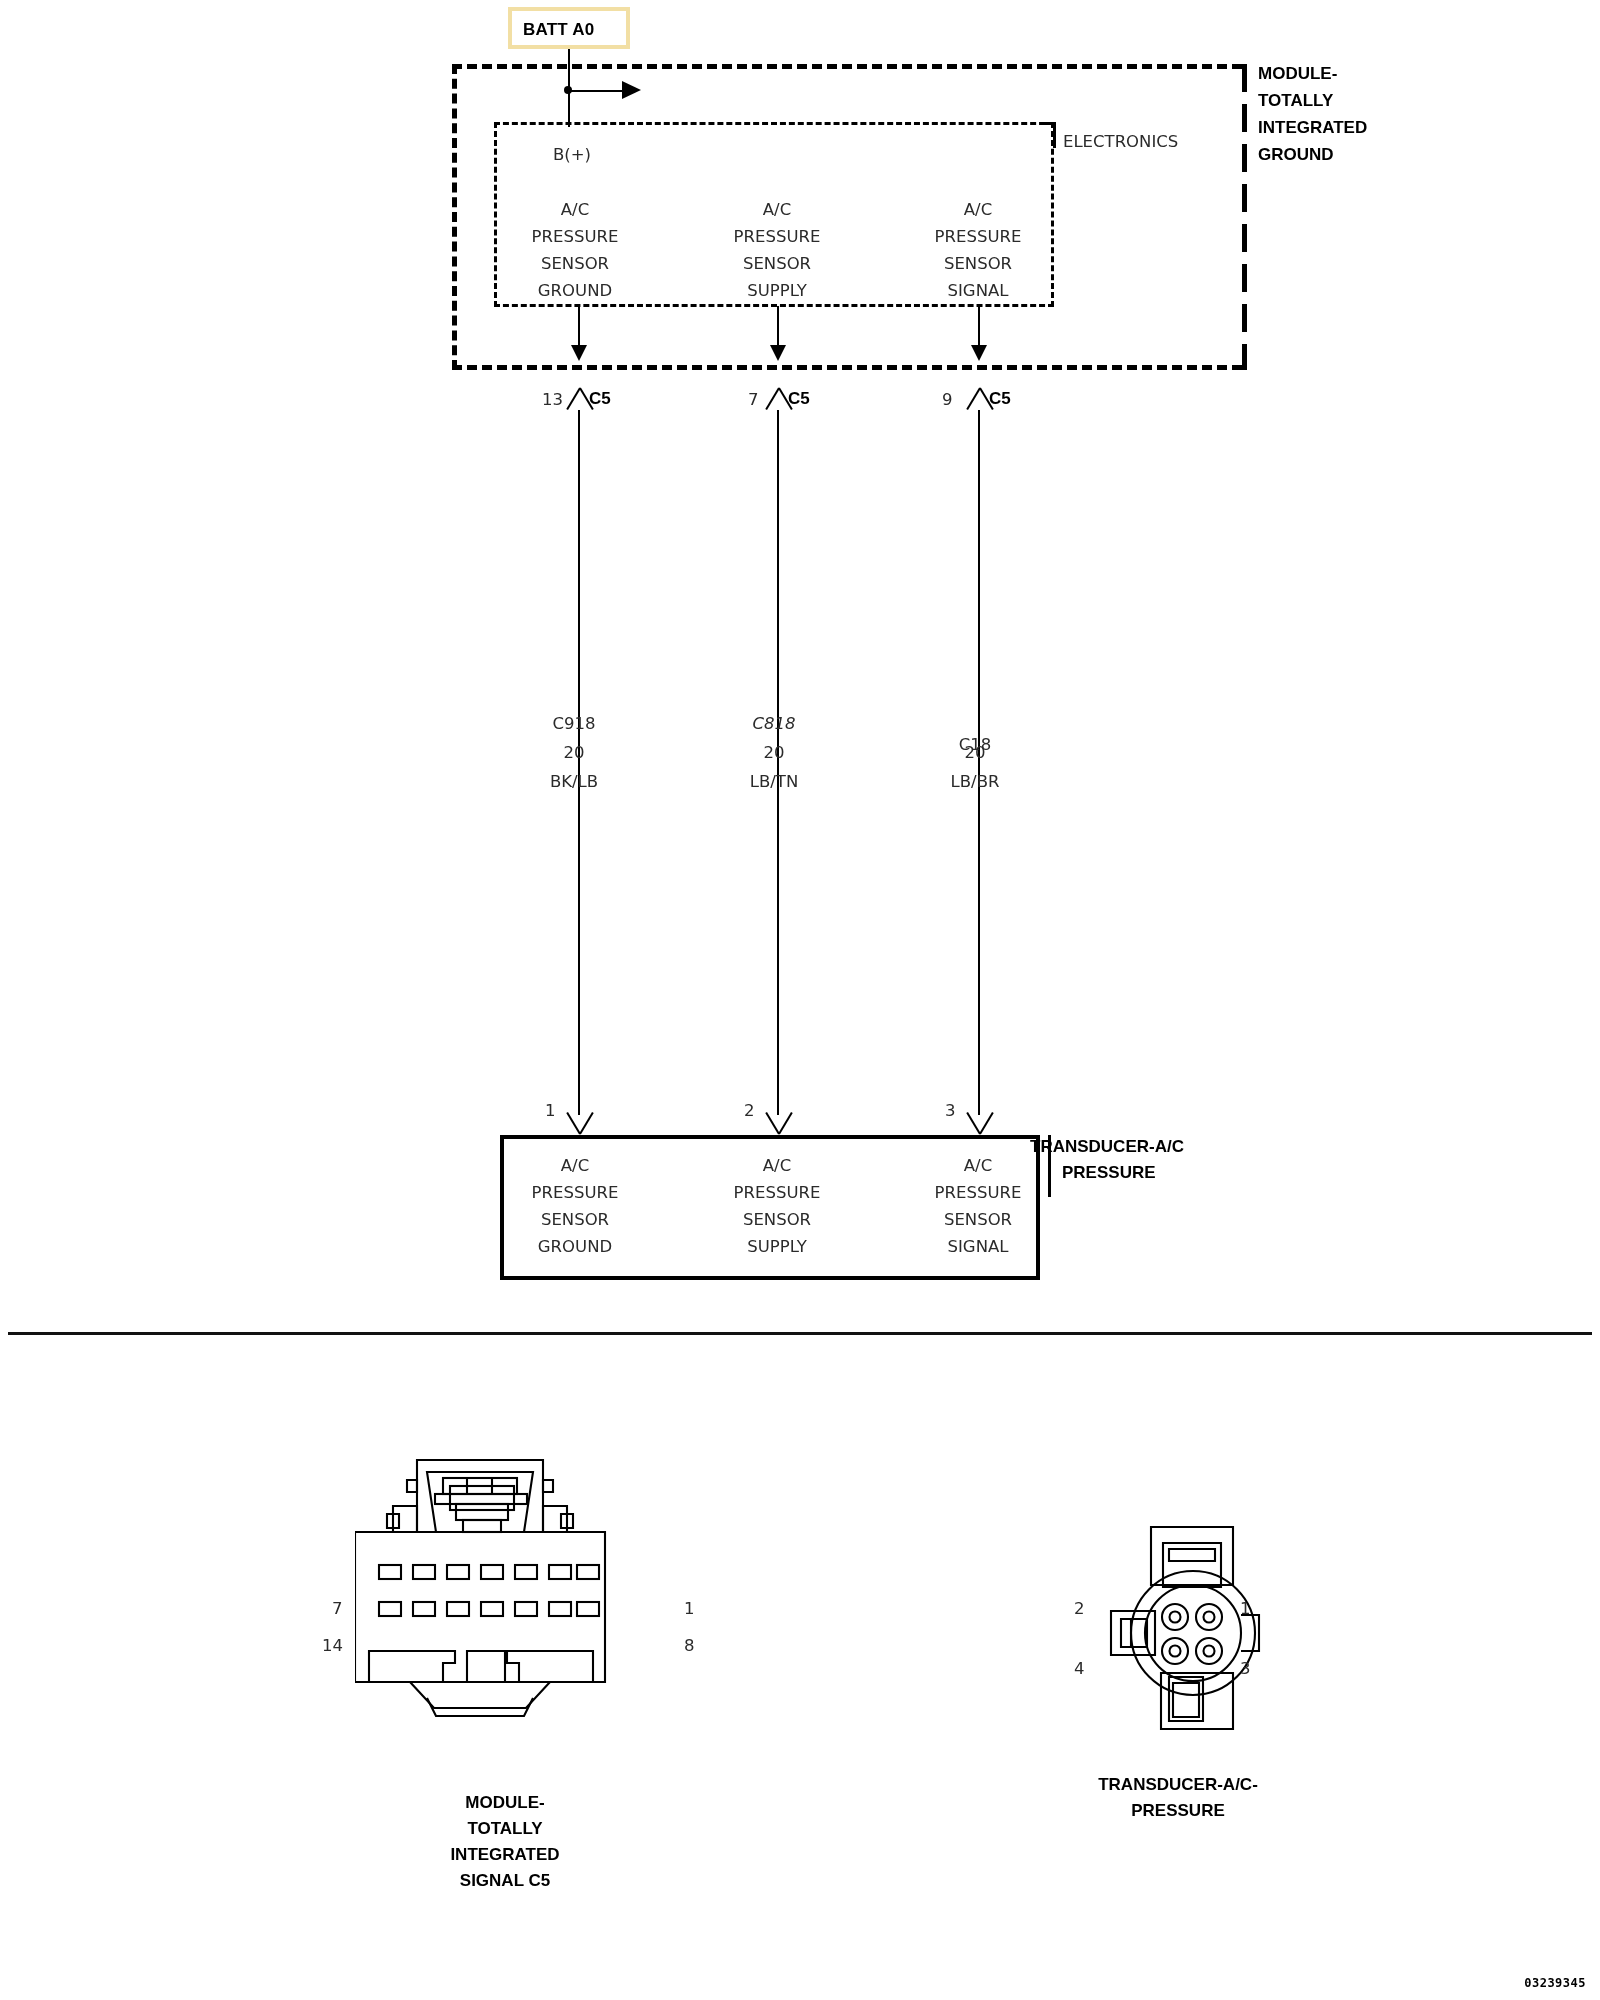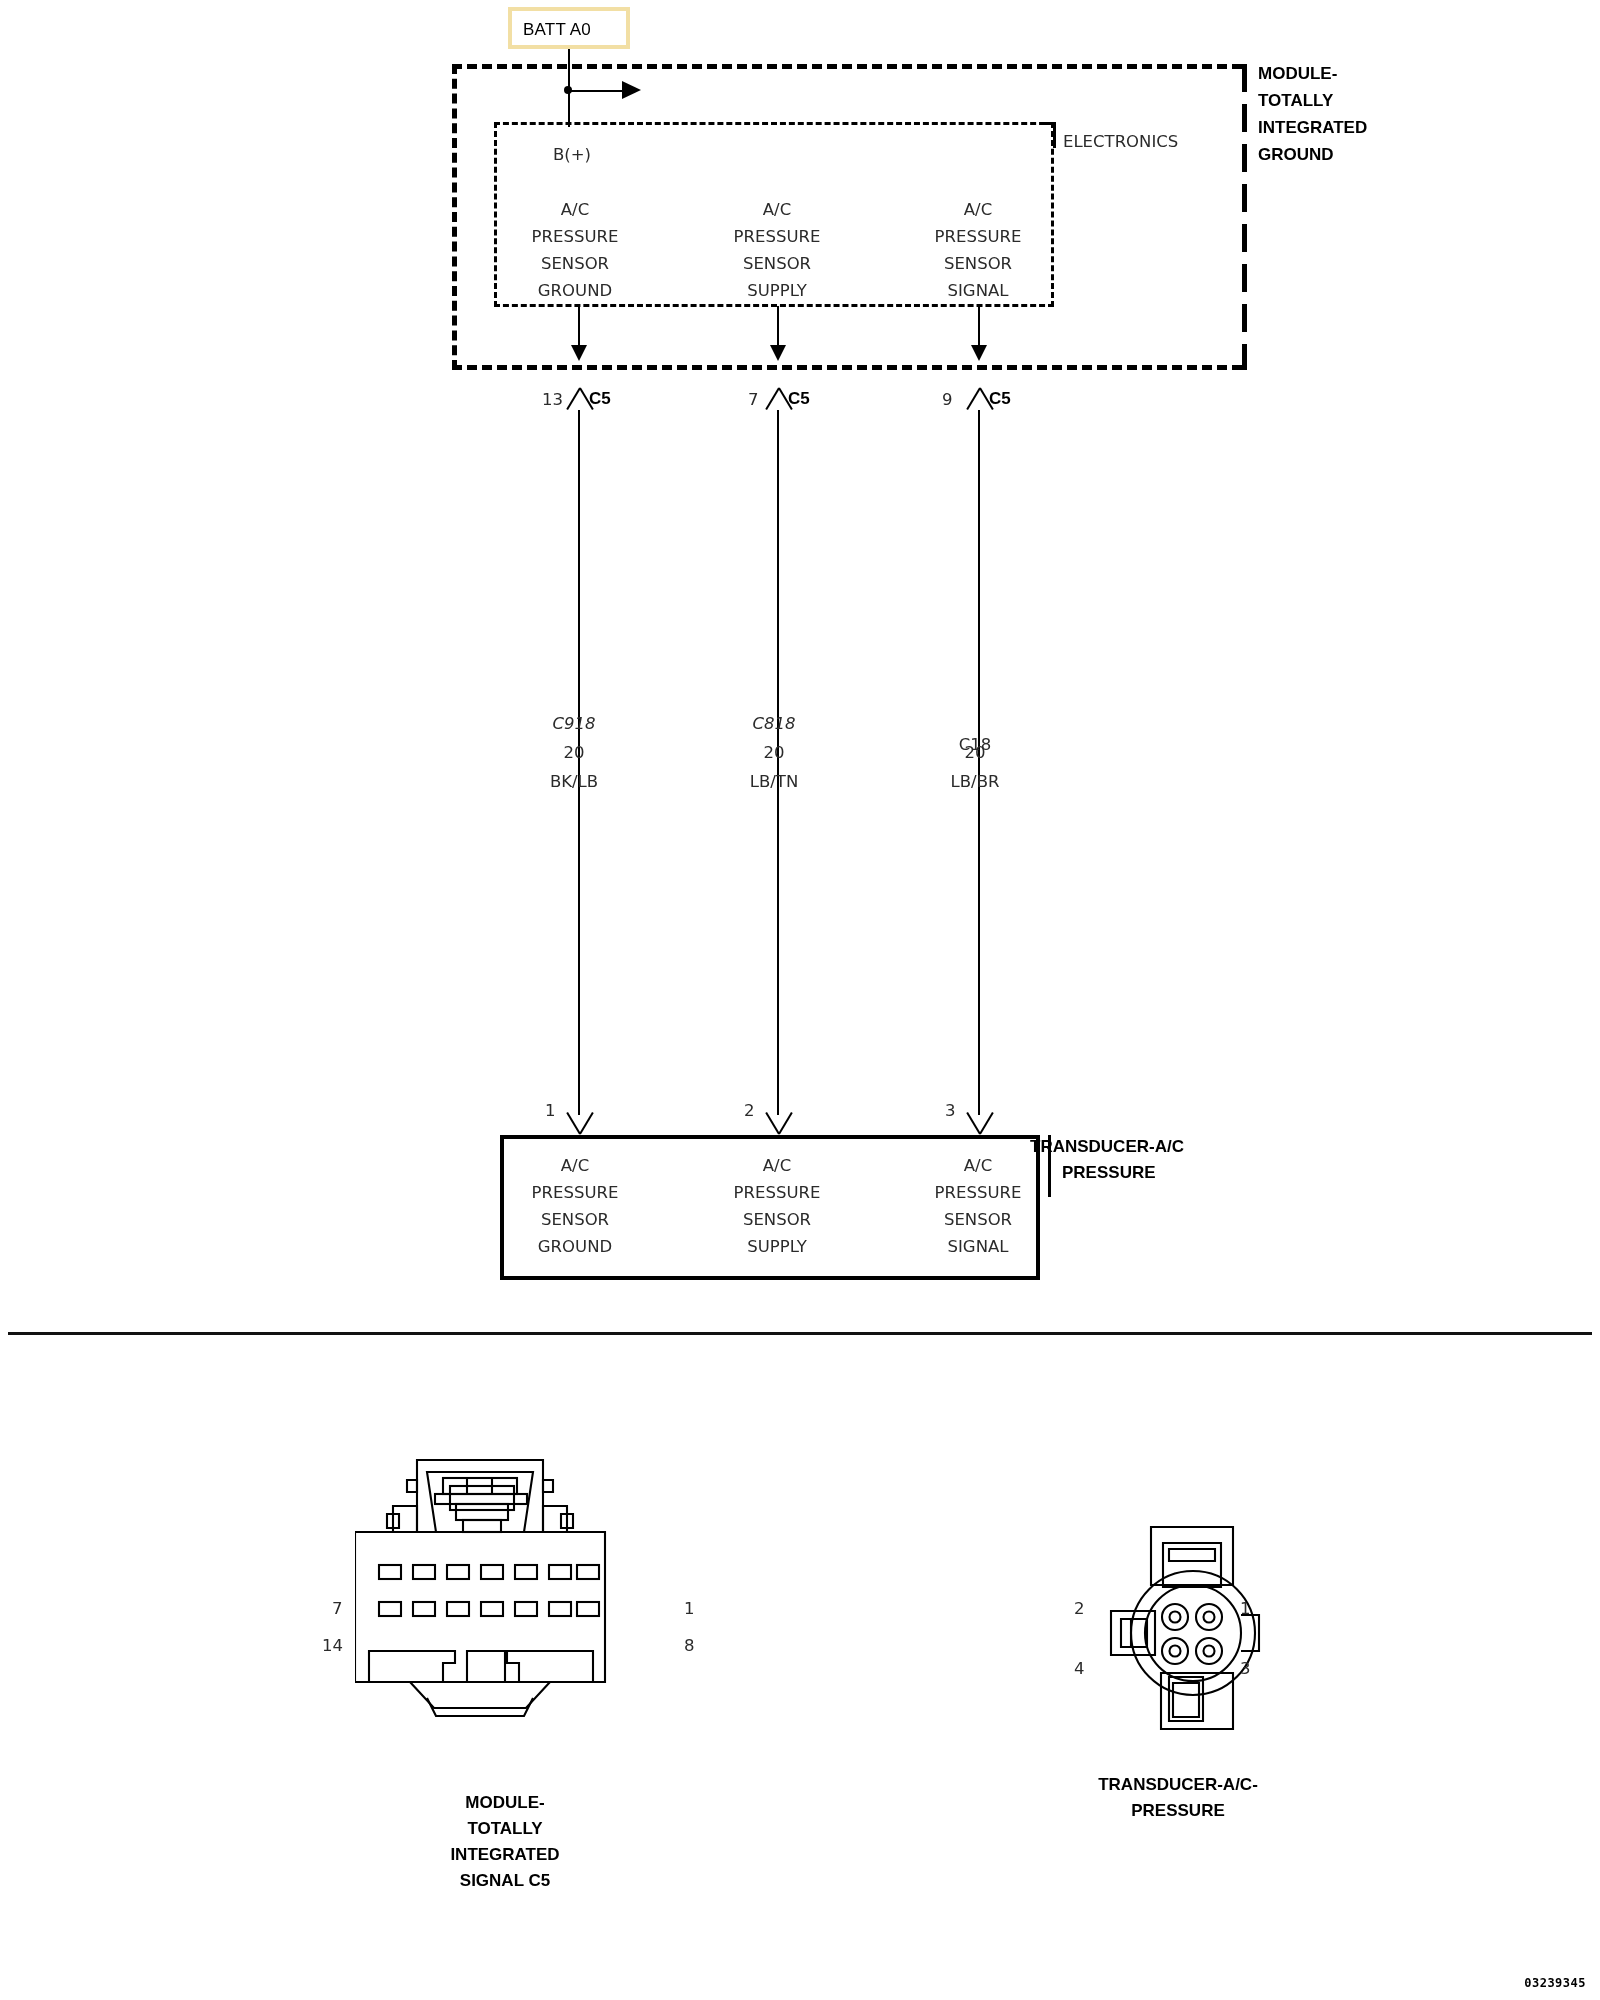--- a/index.html
+++ b/index.html
@@ -48,21 +48,21 @@
     height: 42px;
     border: 4px solid #f2dfa4;
     background: #ffffff;
     box-sizing: border-box;
   }
   #batt-box .label {
     position: absolute;
     left: 11px;
     top: 9px;
     font-size: 17px;
-    font-weight: normal;
+    font-weight: bold;
     color: #000;
     letter-spacing: .2px;
   }
 
   
   #outer-module {
     left: 452px;
     top: 64px;
     width: 790px;
     height: 306px;
@@ -270,21 +270,21 @@
 
   <div class="vline abs" style="left:978px; top:306px; height:42px;"></div>
   <div class="arrow-down abs" style="left:971px; top:345px;"></div>
   <div class="conn-y abs" style="left:966px; top:388px;"></div>
   <div class="txt txt-thin" style="left:942px; top:386px;">9</div>
   <div class="txt txt-bold" style="left:989px; top:385px;">C5</div>
   <div class="vline abs" style="left:978px; top:410px; height:705px;"></div>
   <div class="conn-a abs" style="left:966px; top:1112px;"></div>
   <div class="txt txt-thin" style="left:945px; top:1097px;">3</div>
 
-  <div class="txt txt-thin ctr" style="left:574px; top:710px;font-style:italic;">C918</div>
+  <div class="txt txt-thin ctr" style="left:574px; top:710px;">C918</div>
   <div class="txt txt-thin ctr" style="left:574px; top:739px;">20</div>
   <div class="txt txt-thin ctr" style="left:574px; top:768px;">BK/LB</div>
 
   <div class="txt txt-thin ctr" style="left:774px; top:710px;font-style:italic;">C818</div>
   <div class="txt txt-thin ctr" style="left:774px; top:739px;">20</div>
   <div class="txt txt-thin ctr" style="left:774px; top:768px;">LB/TN</div>
 
   <div class="txt txt-thin ctr" style="left:975px; top:710px;margin-top:21px;">C18</div>
   <div class="txt txt-thin ctr" style="left:975px; top:739px;">20</div>
   <div class="txt txt-thin ctr" style="left:975px; top:768px;">LB/BR</div>

